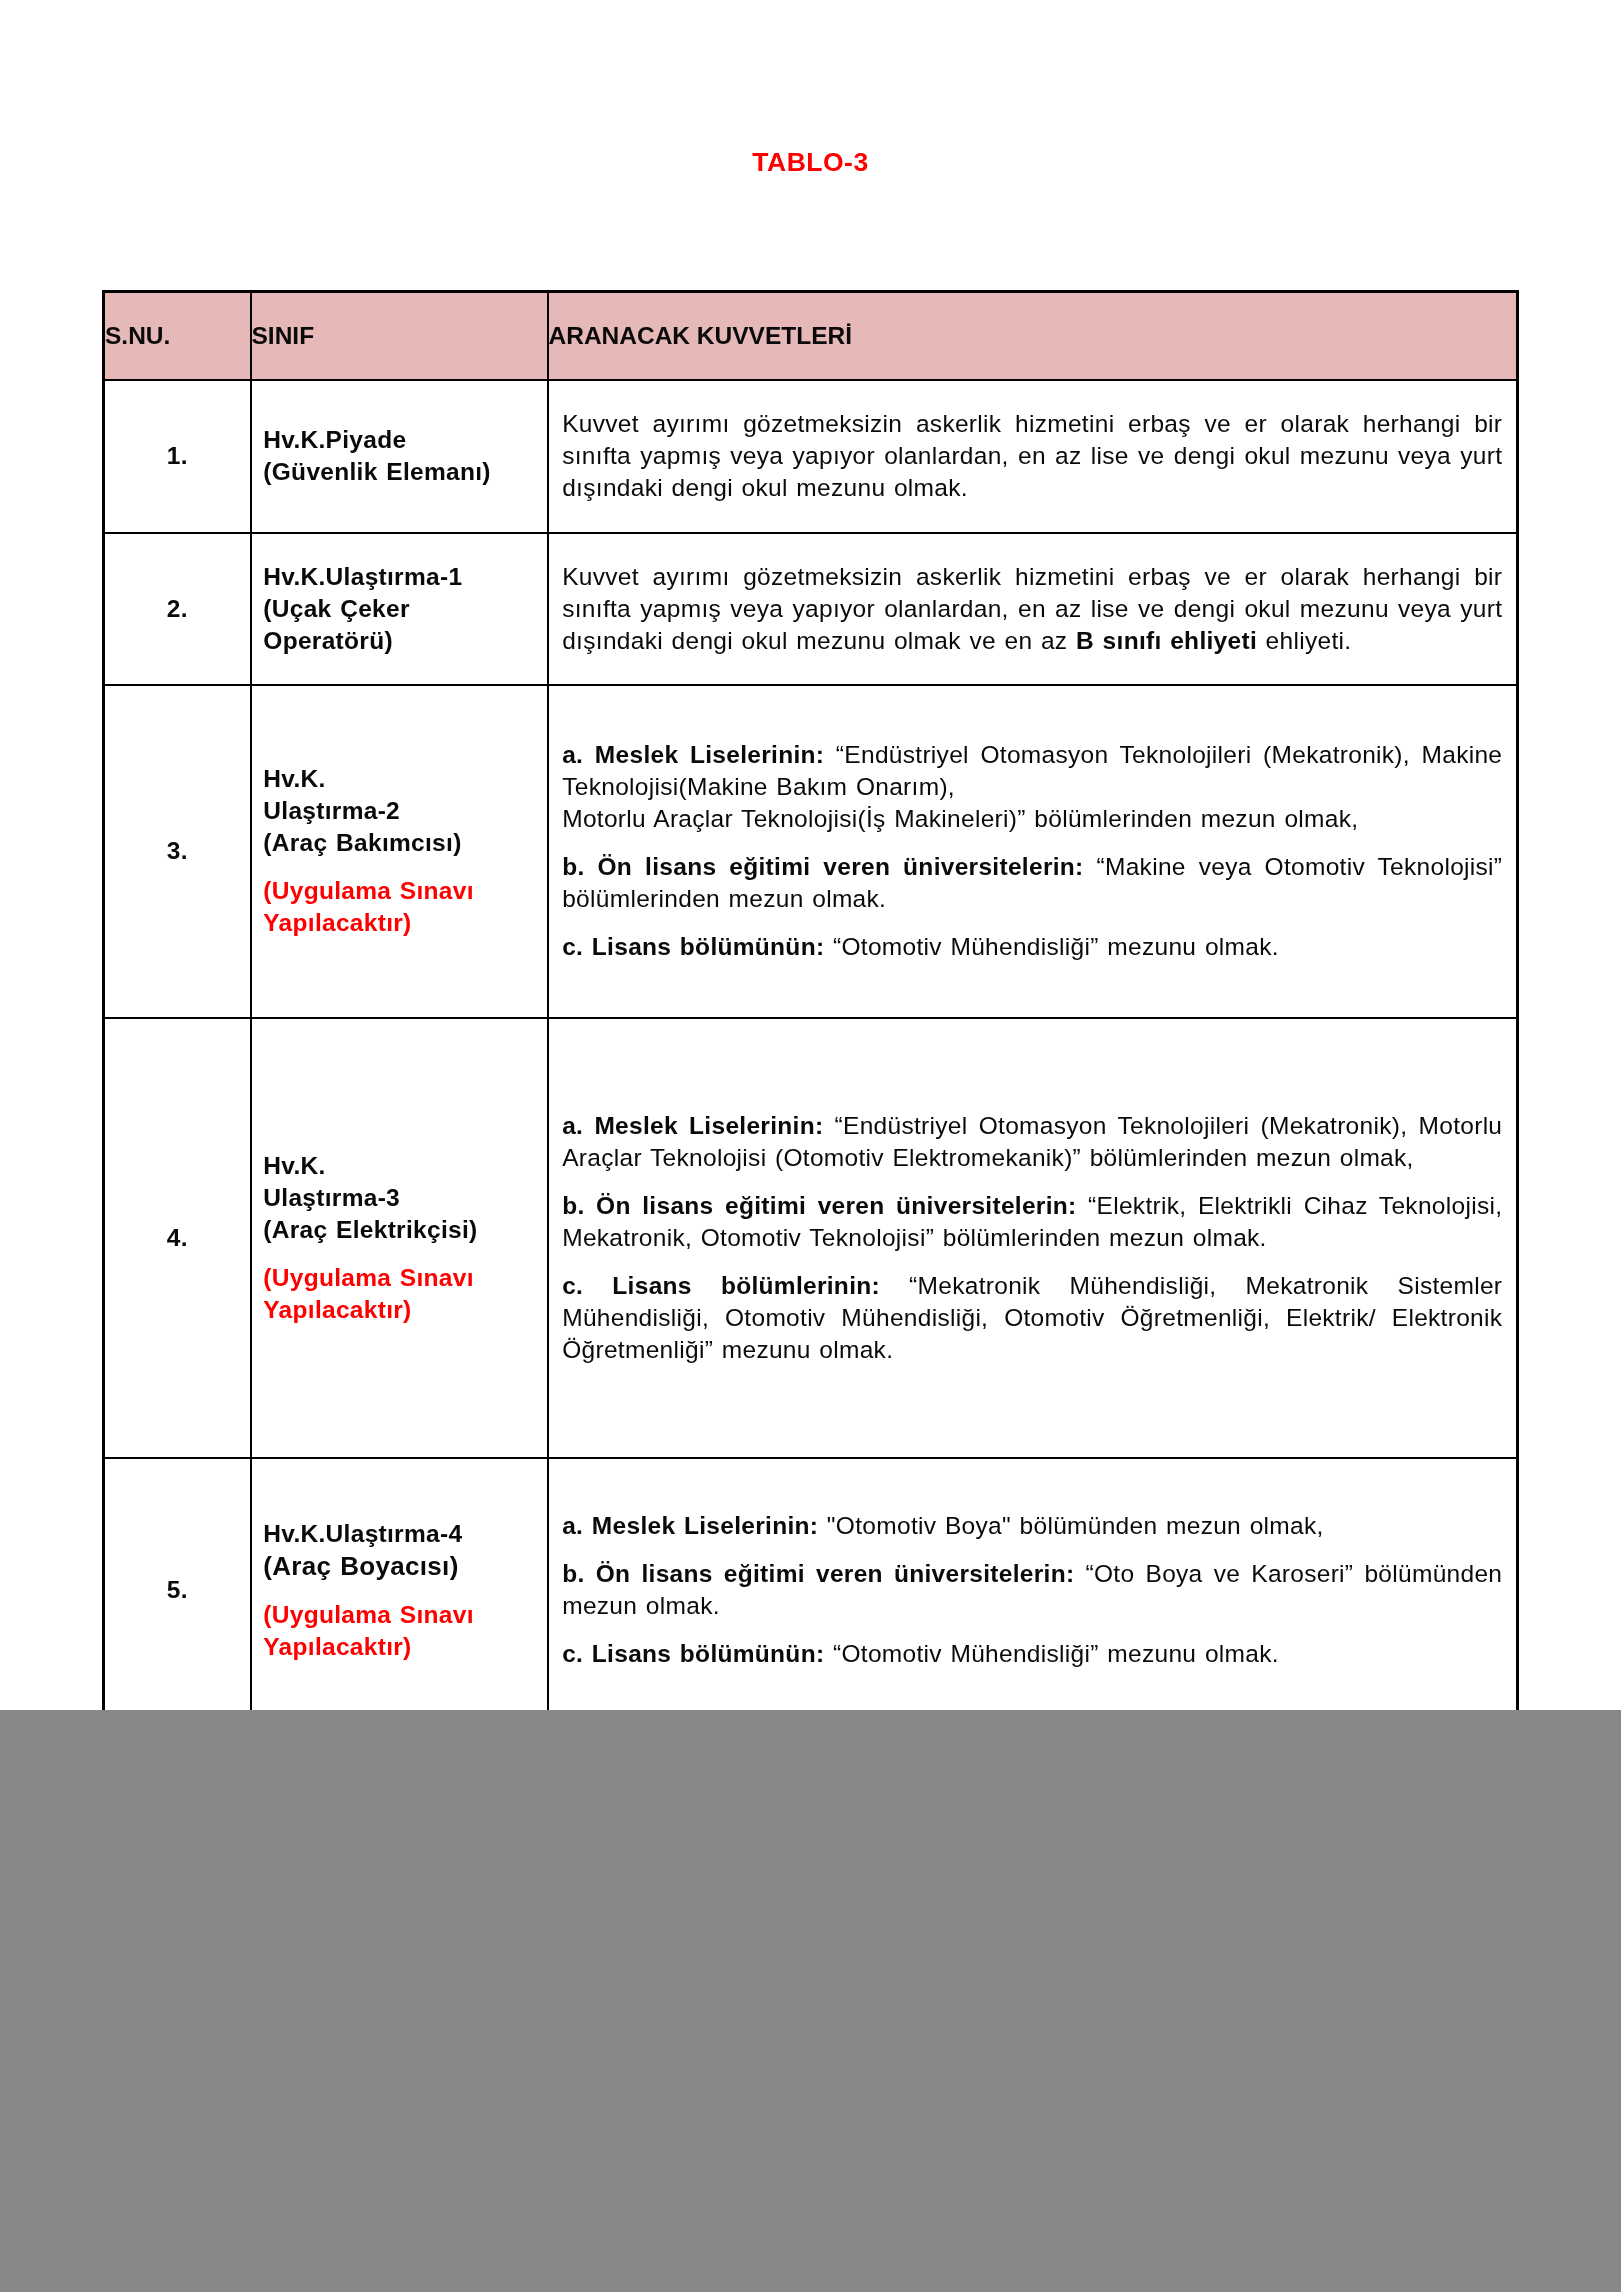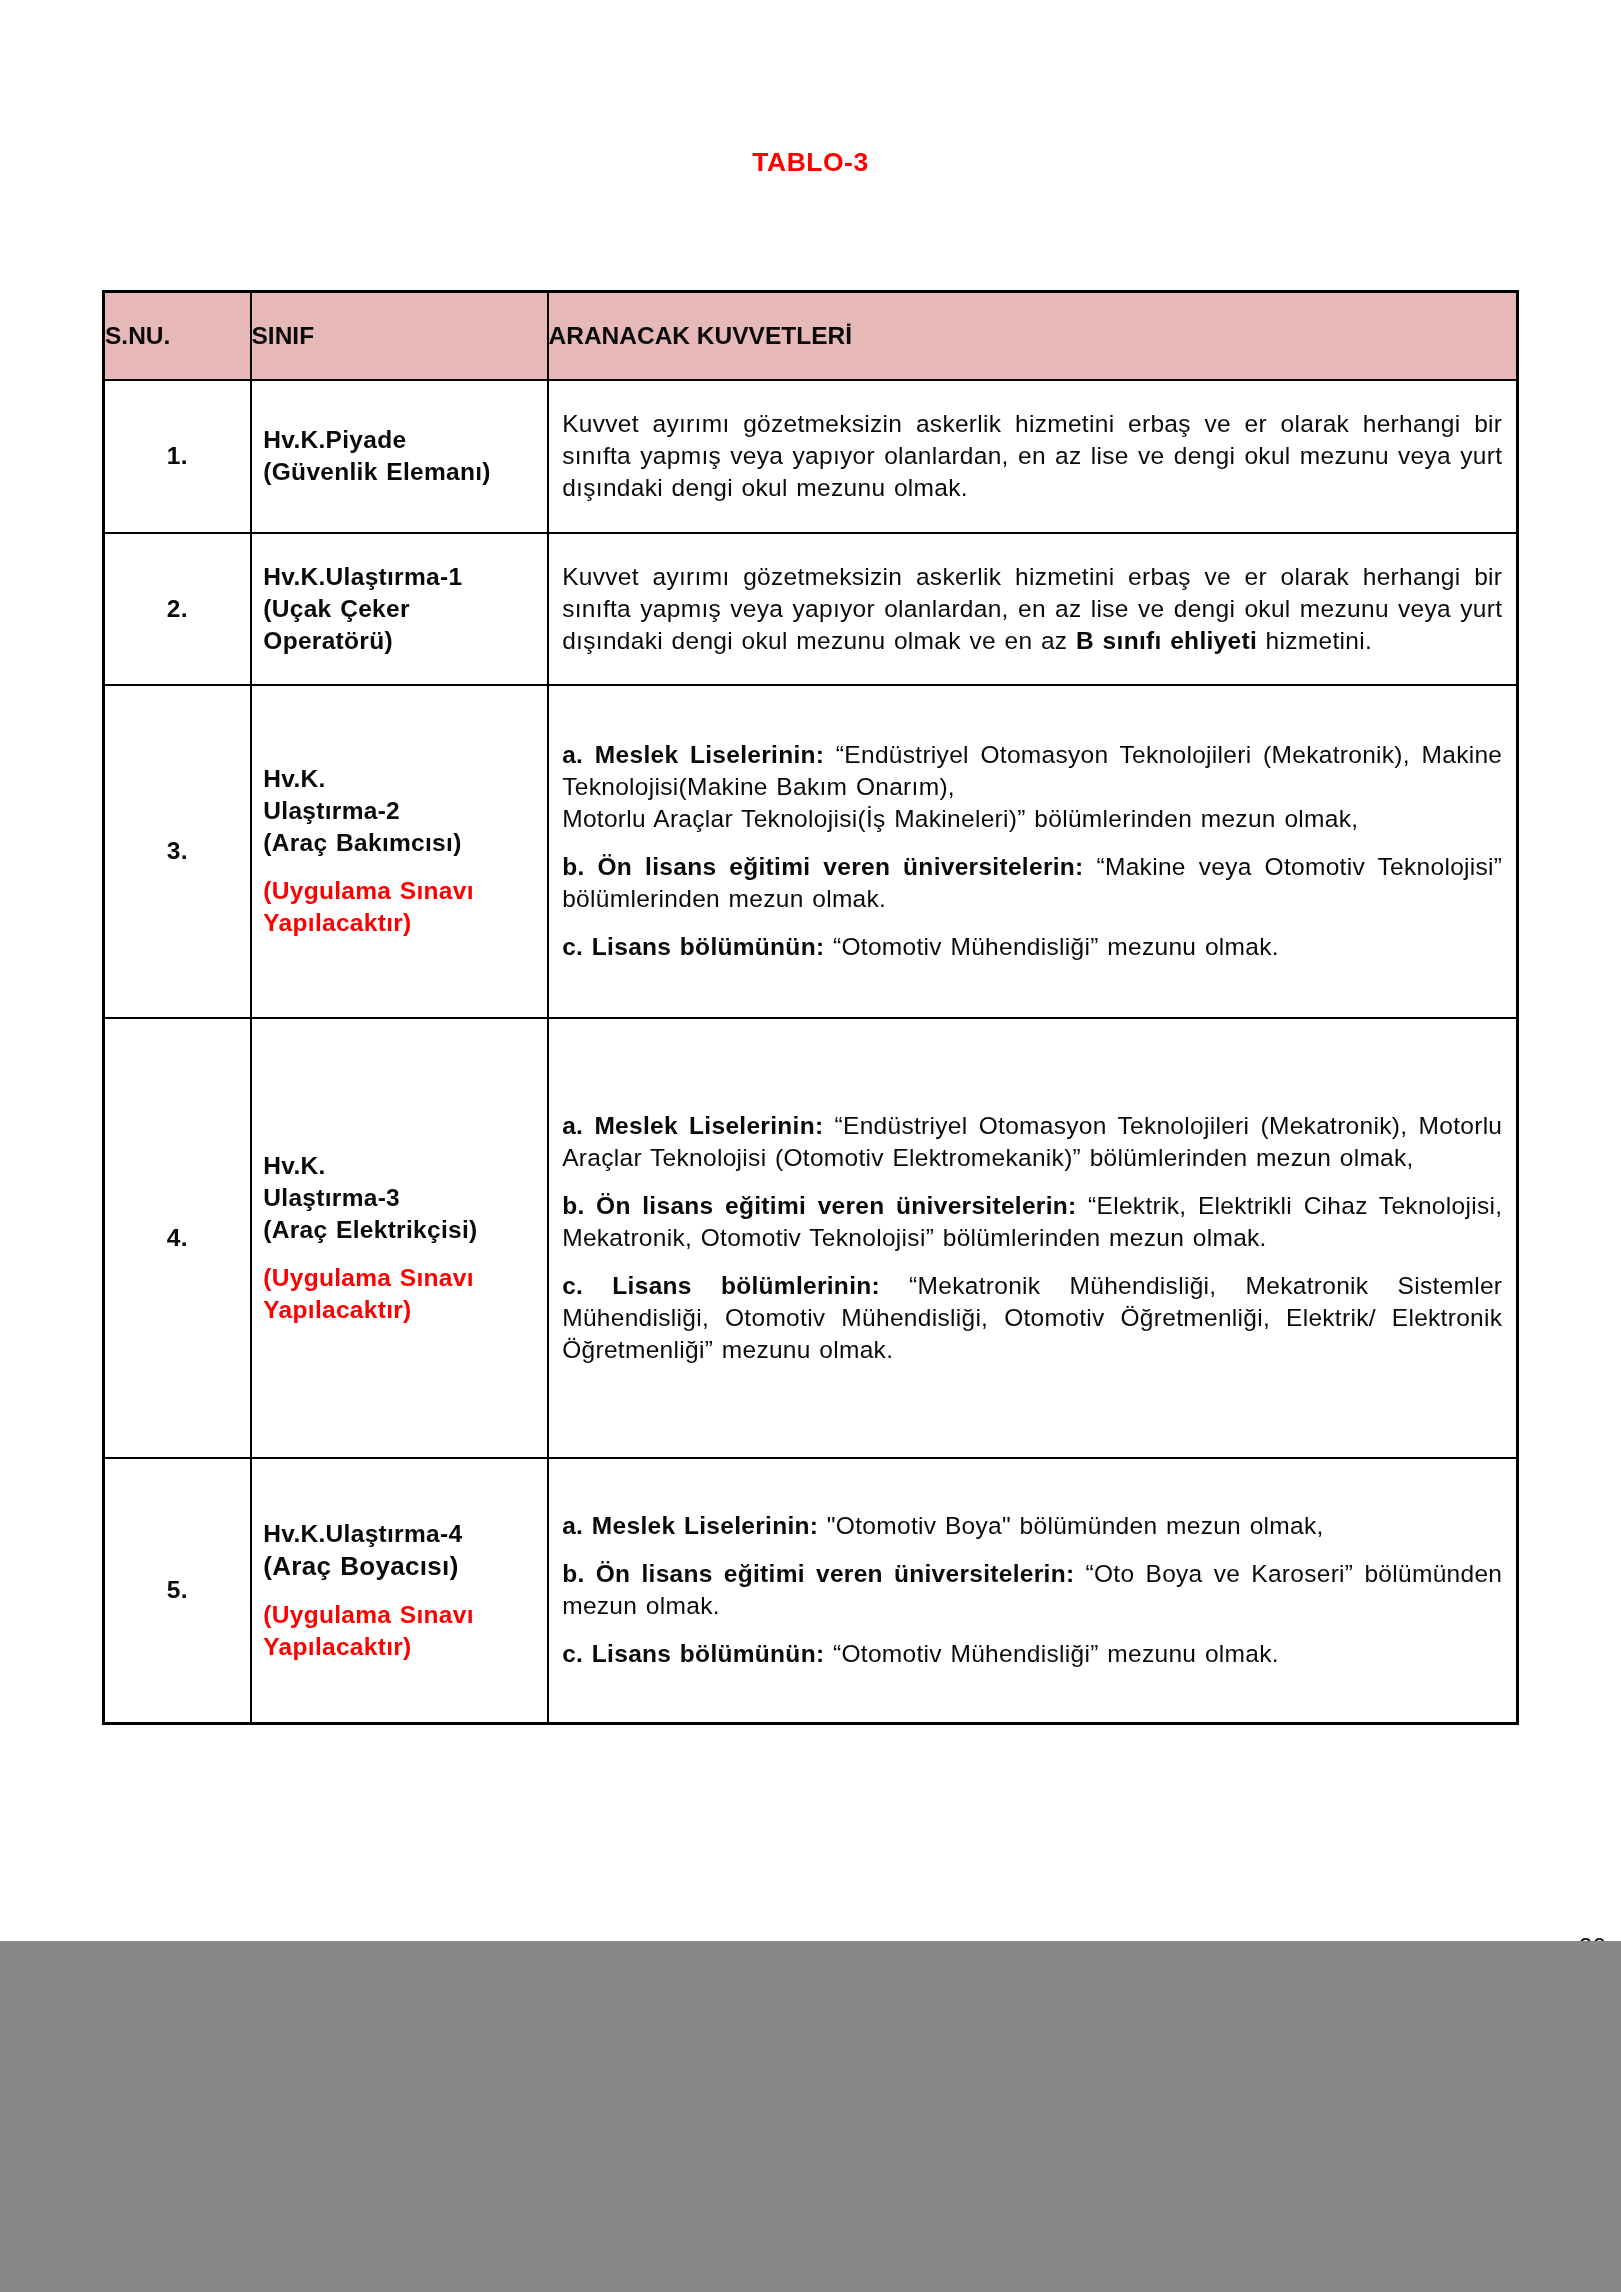--- a/index.html
+++ b/index.html
@@ -1,21 +1,21 @@
 <!DOCTYPE html>
 <html lang="tr" style="--title-red: #FF0000; --subtitle-blue: #0066CC; --header-bg: #E6B9B8; --note-red: #FF0000; --border: #000000; --ink: #0A0A0A;"><head>
 <meta charset="utf-8">
 <style>
   :root{
     --title-red:#FF0000; --subtitle-blue:#0066CC; --header-bg:#E6B9B8;
     --note-red:#FF0000; --border:#000000; --ink:#0A0A0A;
   }
   *{margin:0;padding:0;box-sizing:border-box;}
   body{background:#888;font-family:"Liberation Sans","DejaVu Sans",sans-serif;}
-  .page{position:relative;width:1621px;height:1941px;background:#ffffff;margin:0 auto;overflow:hidden;color:var(--ink);}
+  .page{position:relative;width:1621px;height:1710px;background:#ffffff;margin:0 auto;overflow:hidden;color:var(--ink);}
   .doc-title{position:absolute;top:147px;left:0;width:100%;text-align:center;
     font-size:26.5px;font-weight:bold;color:var(--title-red);letter-spacing:0.5px;}
   .doc-subtitle{position:absolute;top:225px;left:0;width:100%;text-align:center;
     font-size:27.4px;font-weight:bold;color:var(--subtitle-blue);letter-spacing:0.5px;}
   table.req{position:absolute;top:290px;left:102px;width:1414px;border-collapse:collapse;
     table-layout:fixed;border:3.9px solid var(--border);}
   col.c-sno{width:147px;} col.c-sinif{width:297px;} col.c-nit{width:970px;}
   th,td{border:2.9px solid var(--border);vertical-align:middle;}
   thead th{height:88px;background:var(--header-bg);font-size:24.5px;font-weight:bold;text-align:left;}
   td{font-size:24.5px;line-height:32px;letter-spacing:0.3px;word-spacing:1.5px;}
@@ -59,21 +59,21 @@
           <td class="nit">
             <p><span>Kuvvet ayırımı gözetmeksizin askerlik hizmetini erbaş ve er olarak herhangi bir sınıfta yapmış veya yapıyor olanlardan, en az lise ve dengi okul mezunu veya yurt dışındaki dengi okul mezunu olmak.</span></p>
           </td>
         </tr>
         <tr class="r1">
           <td class="sno">2.</td>
           <td class="sinif">
             <p><span class="b">Hv.K.Ulaştırma-1<br>(Uçak Çeker<br>Operatörü)</span></p>
           </td>
           <td class="nit">
-            <p><span>Kuvvet ayırımı gözetmeksizin askerlik hizmetini erbaş ve er olarak herhangi bir sınıfta yapmış veya yapıyor olanlardan, en az lise ve dengi okul mezunu veya yurt dışındaki dengi okul mezunu olmak ve en az </span><span class="b">B sınıfı ehliyeti</span><span> hizmetini.</span></p>
+            <p><span>Kuvvet ayırımı gözetmeksizin askerlik hizmetini erbaş ve er olarak herhangi bir sınıfta yapmış veya yapıyor olanlardan, en az lise ve dengi okul mezunu veya yurt dışındaki dengi okul mezunu olmak ve en az </span><span class="b">B sınıfı ehliyeti</span><span> ehliyeti.</span></p>
           </td>
         </tr>
         <tr class="r2">
           <td class="sno">3.</td>
           <td class="sinif">
             <p><span class="b">Hv.K.<br>Ulaştırma-2<br>(Araç Bakımcısı)</span></p>
             <p><span class="b red">(Uygulama Sınavı<br>Yapılacaktır)</span></p>
           </td>
           <td class="nit">
             <p><span class="b">a. Meslek Liselerinin:</span><span> “Endüstriyel Otomasyon Teknolojileri (Mekatronik), Makine Teknolojisi(Makine Bakım Onarım),<br>Motorlu Araçlar Teknolojisi(İş Makineleri)” bölümlerinden mezun olmak,</span></p>

